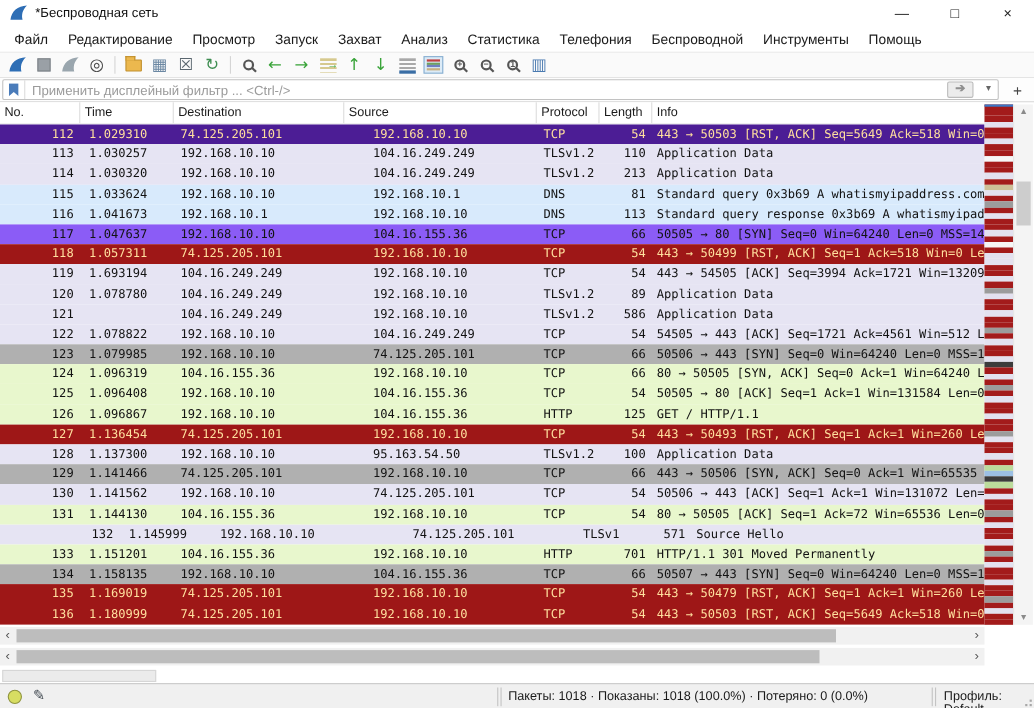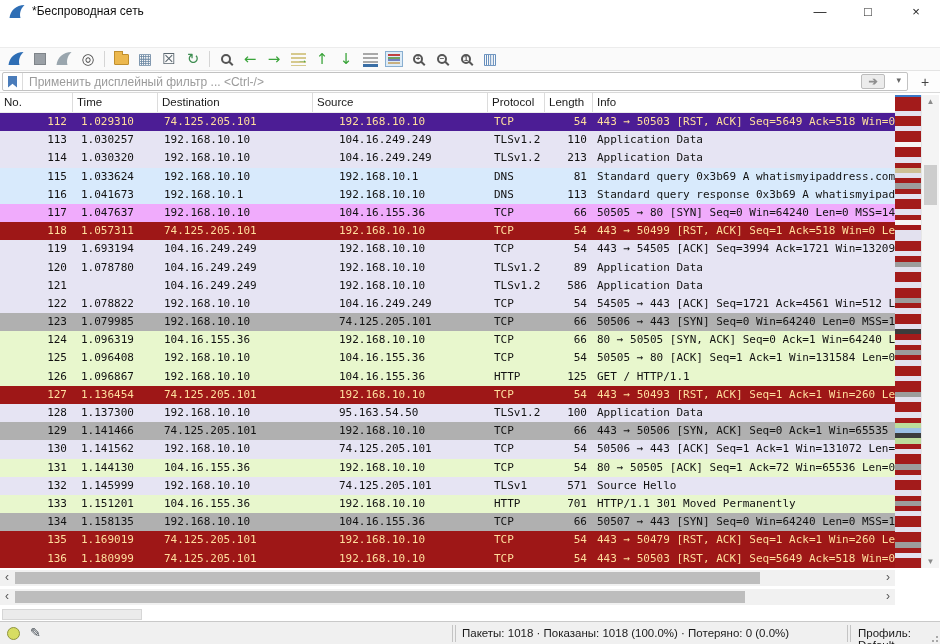--- a/index.html
+++ b/index.html
@@ -121,20 +121,33 @@
   <div class="titlebar">
     <svg class="logo" viewBox="0 0 18 18">
       <path d="M1.5 15 C2.5 7 8 2.5 16.5 2 C12 6.5 11.5 11 12.5 15 Z" fill="#2e6eb5"></path>
     </svg>
     <span class="title">*Беспроводная сеть</span>
     <div class="winbtn min">—</div>
     <div class="winbtn max">□</div>
     <div class="winbtn close">×</div>
   </div>
 
+  <div class="menubar">
+      <span class="menu-item">Файл</span>
+      <span class="menu-item">Редактирование</span>
+      <span class="menu-item">Просмотр</span>
+      <span class="menu-item">Запуск</span>
+      <span class="menu-item">Захват</span>
+      <span class="menu-item">Анализ</span>
+      <span class="menu-item">Статистика</span>
+      <span class="menu-item">Телефония</span>
+      <span class="menu-item">Беспроводной</span>
+      <span class="menu-item">Инструменты</span>
+      <span class="menu-item">Помощь</span>
+    </div>
 
   <div class="toolbar">
       <span class="tb-icon">
         <svg width="18" height="18" viewBox="0 0 18 18">
           <path d="M1.5 15 C2.5 7 8 2.5 16.5 2 C12 6.5 11.5 11 12.5 15 Z" fill="#2e6eb5"></path>
         </svg>
       </span>
       <span class="tb-icon">
         <span class="tb-box" style="background: rgb(154, 160, 166);"></span>
       </span>
@@ -272,21 +285,21 @@
       </div>
       <div class="prow" style="background: rgb(216, 234, 252); color: rgb(18, 18, 18);">
         <div class="pcell al-r" style="width: 73px; padding-right: 6px;">116</div>
         <div class="pcell" style="width: 85px; padding-left: 8px;">1.041673</div>
         <div class="pcell" style="width: 175px; padding-left: 6px;">192.168.10.1</div>
         <div class="pcell" style="width: 155px; padding-left: 6px;">192.168.10.10</div>
         <div class="pcell" style="width: 57px; padding-left: 6px;">DNS</div>
         <div class="pcell al-r" style="width: 48px; padding-right: 6px;">113</div>
         <div class="pcell" style="width: 303px; padding-left: 4px; flex: 1 1 0%;">Standard query response 0x3b69 A whatismyipaddress.com</div>
       </div>
-      <div class="prow" style="background: #f0abfc; color: rgb(18, 18, 18);">
+      <div class="prow" style="background: #8b5cf6; color: rgb(18, 18, 18);">
         <div class="pcell al-r" style="width: 73px; padding-right: 6px;">117</div>
         <div class="pcell" style="width: 85px; padding-left: 8px;">1.047637</div>
         <div class="pcell" style="width: 175px; padding-left: 6px;">192.168.10.10</div>
         <div class="pcell" style="width: 155px; padding-left: 6px;">104.16.155.36</div>
         <div class="pcell" style="width: 57px; padding-left: 6px;">TCP</div>
         <div class="pcell al-r" style="width: 48px; padding-right: 6px;">66</div>
         <div class="pcell" style="width: 303px; padding-left: 4px; flex: 1 1 0%;">50505 → 80 [SYN] Seq=0 Win=64240 Len=0 MSS=1460</div>
       </div>
       <div class="prow" style="background: rgb(158, 23, 23); color: rgb(255, 223, 158);">
         <div class="pcell al-r" style="width: 73px; padding-right: 6px;">118</div>
@@ -408,21 +421,21 @@
       <div class="prow" style="background: rgb(232, 247, 205); color: rgb(18, 18, 18);">
         <div class="pcell al-r" style="width: 73px; padding-right: 6px;">131</div>
         <div class="pcell" style="width: 85px; padding-left: 8px;">1.144130</div>
         <div class="pcell" style="width: 175px; padding-left: 6px;">104.16.155.36</div>
         <div class="pcell" style="width: 155px; padding-left: 6px;">192.168.10.10</div>
         <div class="pcell" style="width: 57px; padding-left: 6px;">TCP</div>
         <div class="pcell al-r" style="width: 48px; padding-right: 6px;">54</div>
         <div class="pcell" style="width: 303px; padding-left: 4px; flex: 1 1 0%;">80 → 50505 [ACK] Seq=1 Ack=72 Win=65536 Len=0</div>
       </div>
       <div class="prow" style="background: rgb(230, 228, 243); color: rgb(18, 18, 18);">
-        <div class="pcell al-r" style="width: 73px; padding-right: 6px;">132</div>
+        <div class="pcell al-r" style="width: 73px; padding-right: 6px; margin-left: 36px;">132</div>
         <div class="pcell" style="width: 85px; padding-left: 8px;">1.145999</div>
         <div class="pcell" style="width: 175px; padding-left: 6px;">192.168.10.10</div>
         <div class="pcell" style="width: 155px; padding-left: 6px;">74.125.205.101</div>
         <div class="pcell" style="width: 57px; padding-left: 6px;">TLSv1</div>
         <div class="pcell al-r" style="width: 48px; padding-right: 6px;">571</div>
         <div class="pcell" style="width: 303px; padding-left: 4px; flex: 1 1 0%;">Source Hello</div>
       </div>
       <div class="prow" style="background: rgb(232, 247, 205); color: rgb(18, 18, 18);">
         <div class="pcell al-r" style="width: 73px; padding-right: 6px;">133</div>
         <div class="pcell" style="width: 85px; padding-left: 8px;">1.151201</div>

